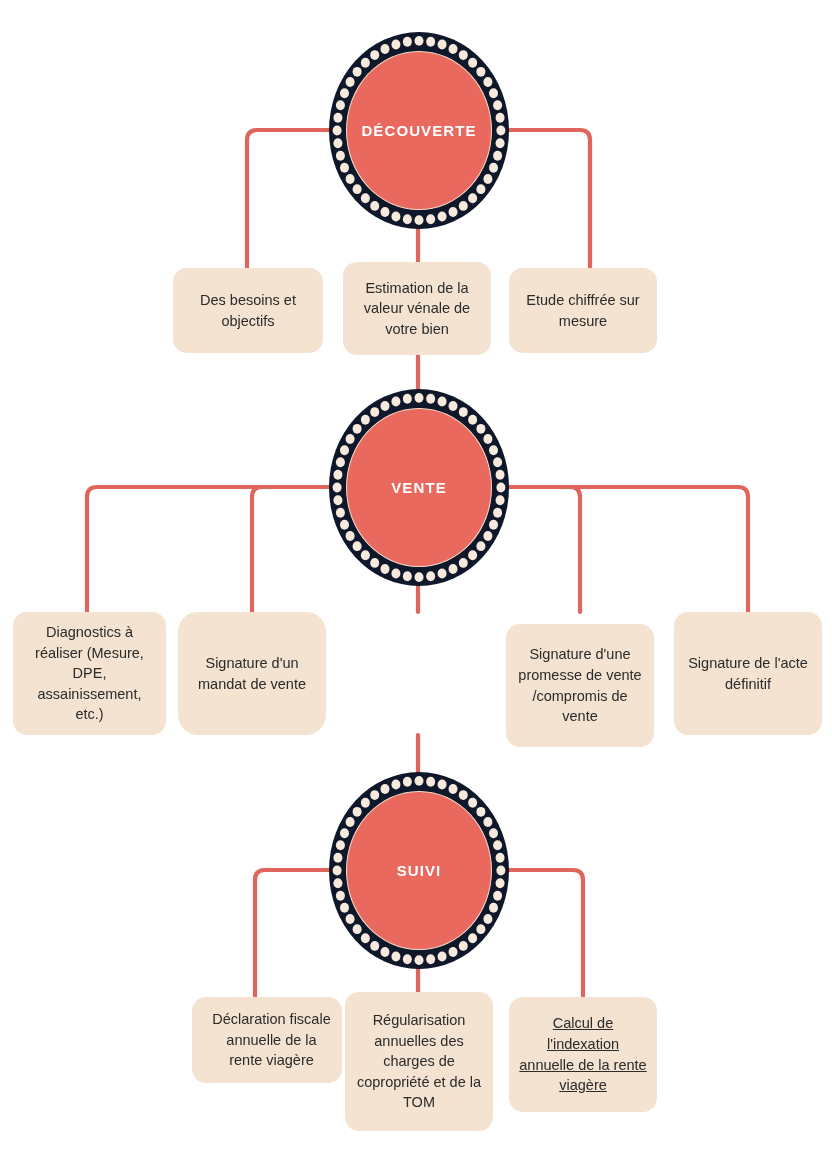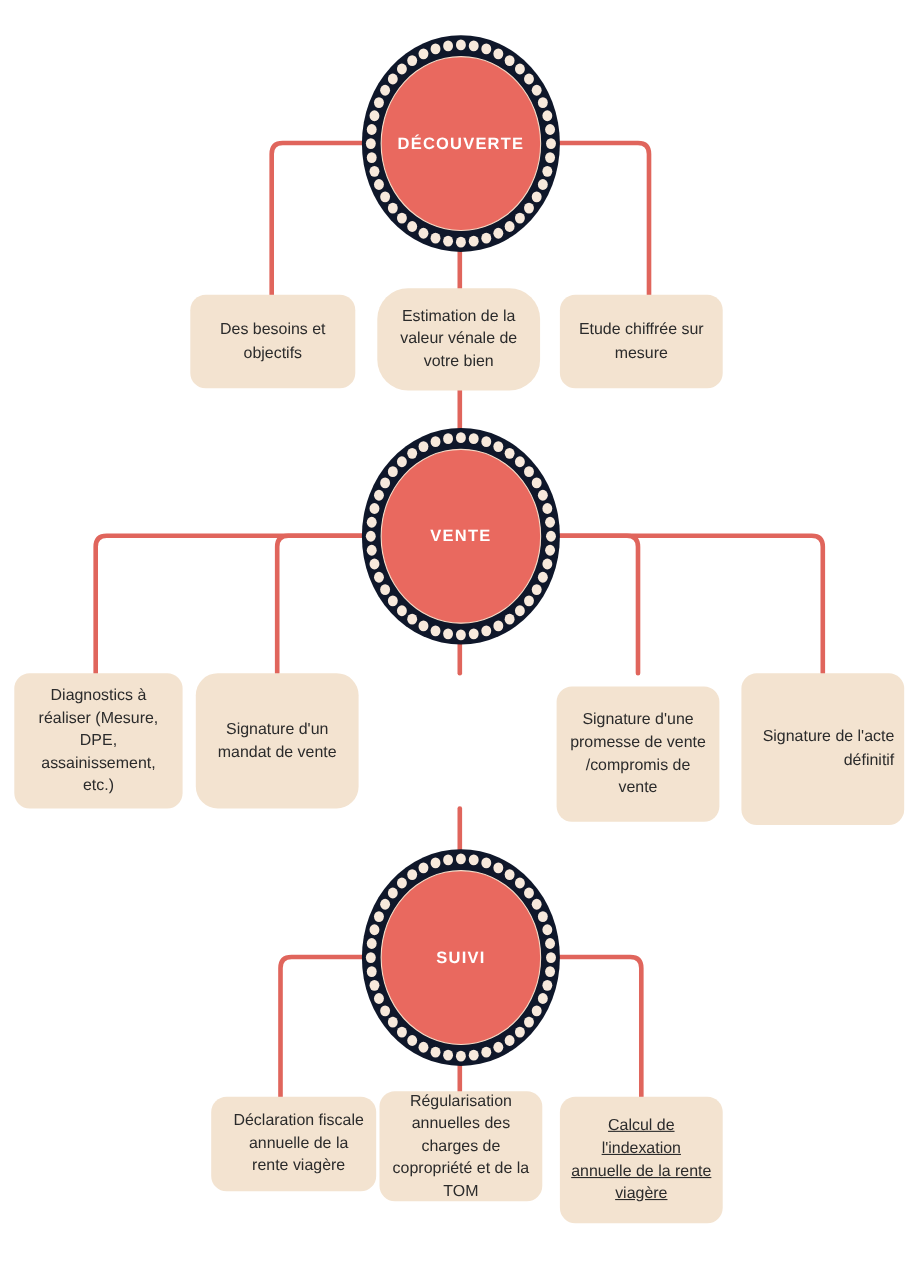--- a/index.html
+++ b/index.html
@@ -241,43 +241,43 @@
         <circle cx="37.181" cy="6.343" r="2.5" fill="#F7E9DC"></circle>
         <circle cx="43.525" cy="4.963" r="2.5" fill="#F7E9DC"></circle>
       </svg>
     <div class="inner"></div>
     <div class="label">SUIVI</div>
   </div>
 
   <div class="box" style="left:173px;top:268px;width:150px;height:85px;">
     <span>Des besoins et objectifs</span>
   </div>
-  <div class="box" style="left:343px;top:262px;width:148px;height:93px;border-radius:28px;">
+  <div class="box" style="left:343px;top:262px;width:148px;height:93px;">
     <span>Estimation de la valeur vénale de votre bien</span>
   </div>
   <div class="box" style="left:509px;top:268px;width:148px;height:85px;text-align:center;">
     <span>Etude chiffrée sur mesure</span>
   </div>
 
   <div class="box" style="left:13px;top:612px;width:153px;height:123px;">
     <span>Diagnostics à réaliser (Mesure, DPE, assainissement, etc.)</span>
   </div>
   <div class="box" style="left:178px;top:612px;width:148px;height:123px;border-radius:20px;">
     <span>Signature d'un mandat de vente</span>
   </div>
   <div class="box" style="left:506px;top:588px;width:148px;height:123px;margin-top:36px;">
     <span>Signature d'une promesse de vente /compromis de vente</span>
   </div>
-  <div class="box" style="left:674px;top:612px;width:148px;height:138px;text-align:right;">
+  <div class="box" style="left:674px;top:612px;width:148px;height:123px;">
     <span>Signature de l'acte définitif</span>
   </div>
 
   <div class="box" style="left:192px;top:997px;width:150px;height:86px;padding-left:18px;">
     <span>Déclaration fiscale annuelle de la rente viagère</span>
   </div>
-  <div class="box" style="left:345px;top:992px;width:148px;height:100px;">
+  <div class="box" style="left:345px;top:992px;width:148px;height:139px;">
     <span>Régularisation annuelles des charges de copropriété et de la TOM</span>
   </div>
   <div class="box" style="left:509px;top:997px;width:148px;height:115px;text-decoration:underline;">
     <span>Calcul de l'indexation annuelle de la rente viagère</span>
   </div>
 
 </div>
 
 </body></html>

